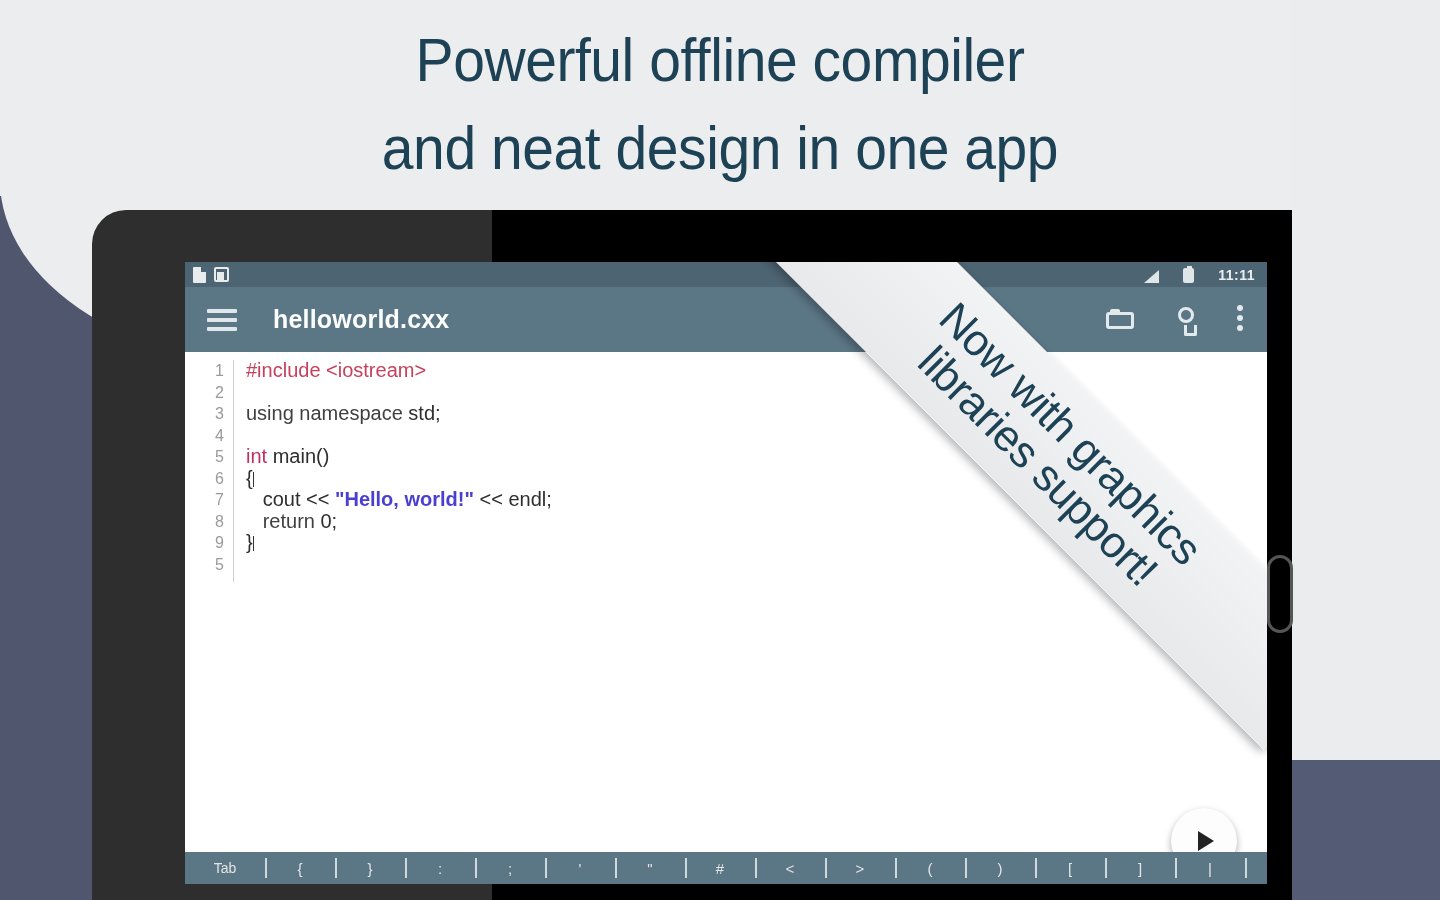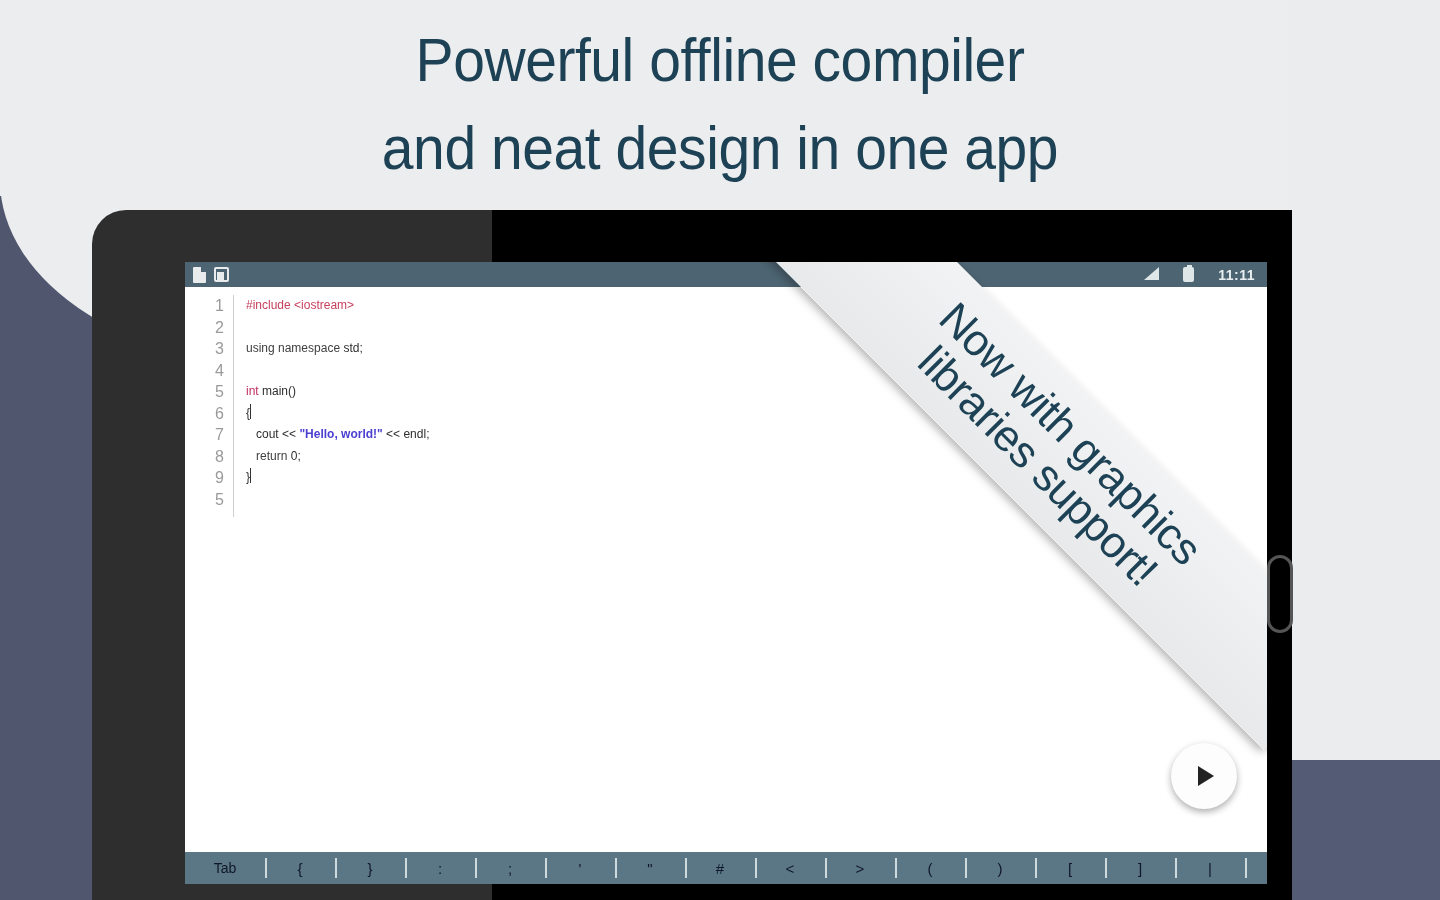--- a/index.html
+++ b/index.html
@@ -67,21 +67,21 @@
     position:absolute; left:93px; top:52px; width:1082px; height:622px;
     background:#ffffff; overflow:hidden;
   }
 
   
   #statusbar{
     height:25px; background:#4d6472; position:relative;
     display:flex; align-items:center; padding:0 8px;
   }
   .status-left{ display:flex; gap:8px; align-items:center; }
-  .status-right{ margin-left:auto; display:flex; gap:24px; align-items:flex-start; padding-right:4px;}
+  .status-right{ margin-left:auto; display:flex; gap:24px; align-items:flex-end; padding-right:4px;}
   .sb-doc-icon{ width:13px; height:16px; background:#e8eced; border-radius:1px;
                 position:relative; }
   .sb-doc-icon::after{ content:""; position:absolute; right:0; top:0;
                 width:5px;height:5px;background:#4d6472; }
   .sb-doc-icon.boxed{ background:#4d6472; border:2px solid #e8eced;
                       width:15px;height:15px;border-radius:2px; }
   .sb-doc-icon.boxed::after{ content:""; right:3px; top:3px; width:7px;height:8px;
                 background:#e8eced; }
   .sb-signal{ width:15px; height:13px; position:relative; }
   .sb-signal::before{ content:""; position:absolute; bottom:0; right:0;
@@ -131,21 +131,21 @@
   }
   #gutter{
     width:48px; text-align:right; padding-right:9px; color:#9a9a9a;
     font-size:16px; line-height:21.5px;
     font-family:"Liberation Sans", sans-serif;
   }
   #gutter div{ height:21.5px; }
   #code-divider{ width:1px; background:#cfcfcf; height:222px; }
   #codelines{
     padding-left:12px; font-family:"Liberation Sans", sans-serif;
-    font-size:12px; line-height:21.5px; white-space:pre;
+    font-size:20px; line-height:21.5px; white-space:pre;
   }
   #codelines .ln{ height:21.5px; }
   .tok-pre{ color:#c7415e; }
   .tok-kw{ color:#404040; }
   .tok-type{ color:#c0305e;margin-top:36px; }
   .tok-str{ color:#4b3fd1; font-weight:bold; }
   .tok-plain{ color:#2e2e2e;margin-top:17px; }
   #caret{ display:inline-block; width:1px; height:15px; background:#333;
           vertical-align:-2px; }
 
@@ -160,21 +160,21 @@
     border-width:10px 0 10px 16px;
     border-color:transparent transparent transparent #222; margin-left:4px; }
 
   
   #keytoolbar{
     position:absolute; left:0; bottom:0; width:100%; height:32px;
     background:#5b7685; display:flex; align-items:stretch;
   }
   .key{
     flex:0 0 auto; display:flex; align-items:center; justify-content:center;
-    color:#0f172a; font-size:15px; position:relative; cursor:pointer;
+    color:#e5e5e5; font-size:15px; position:relative; cursor:pointer;
     min-width:70px;
   }
   .key.tabkey{ min-width:80px; font-size:14px; }
   .key + .key::before{
     content:""; position:absolute; left:0; top:6px; bottom:6px;
     width:2px; background:#cfdadd;
   }
 
   
   #ribbon{
@@ -222,20 +222,41 @@
         <span class="sb-doc-icon"></span>
         <span class="sb-doc-icon boxed"></span>
       </div>
       <div class="status-right">
         <span class="sb-signal"></span>
         <span class="sb-batt"></span>
         <span id="sb-time">11:11</span>
       </div>
     </div>
 
+    <div id="appbar">
+      <div id="hamburger">
+        <span></span>
+        <span></span>
+        <span></span>
+      </div>
+      <div id="appbar-title">helloworld.cxx</div>
+      <div id="appbar-actions">
+        <div class="ab-icon icon-folder">
+            <i></i>
+          </div>
+        <div class="ab-icon icon-bulb">
+            <i></i>
+          </div>
+        <div class="ab-icon icon-more">
+          <b></b>
+          <b></b>
+          <b></b>
+        </div>
+      </div>
+    </div>
 
     <div id="codearea">
       <div id="gutter">
           <div>1</div>
           <div>2</div>
           <div>3</div>
           <div>4</div>
           <div>5</div>
           <div>6</div>
           <div>7</div>

